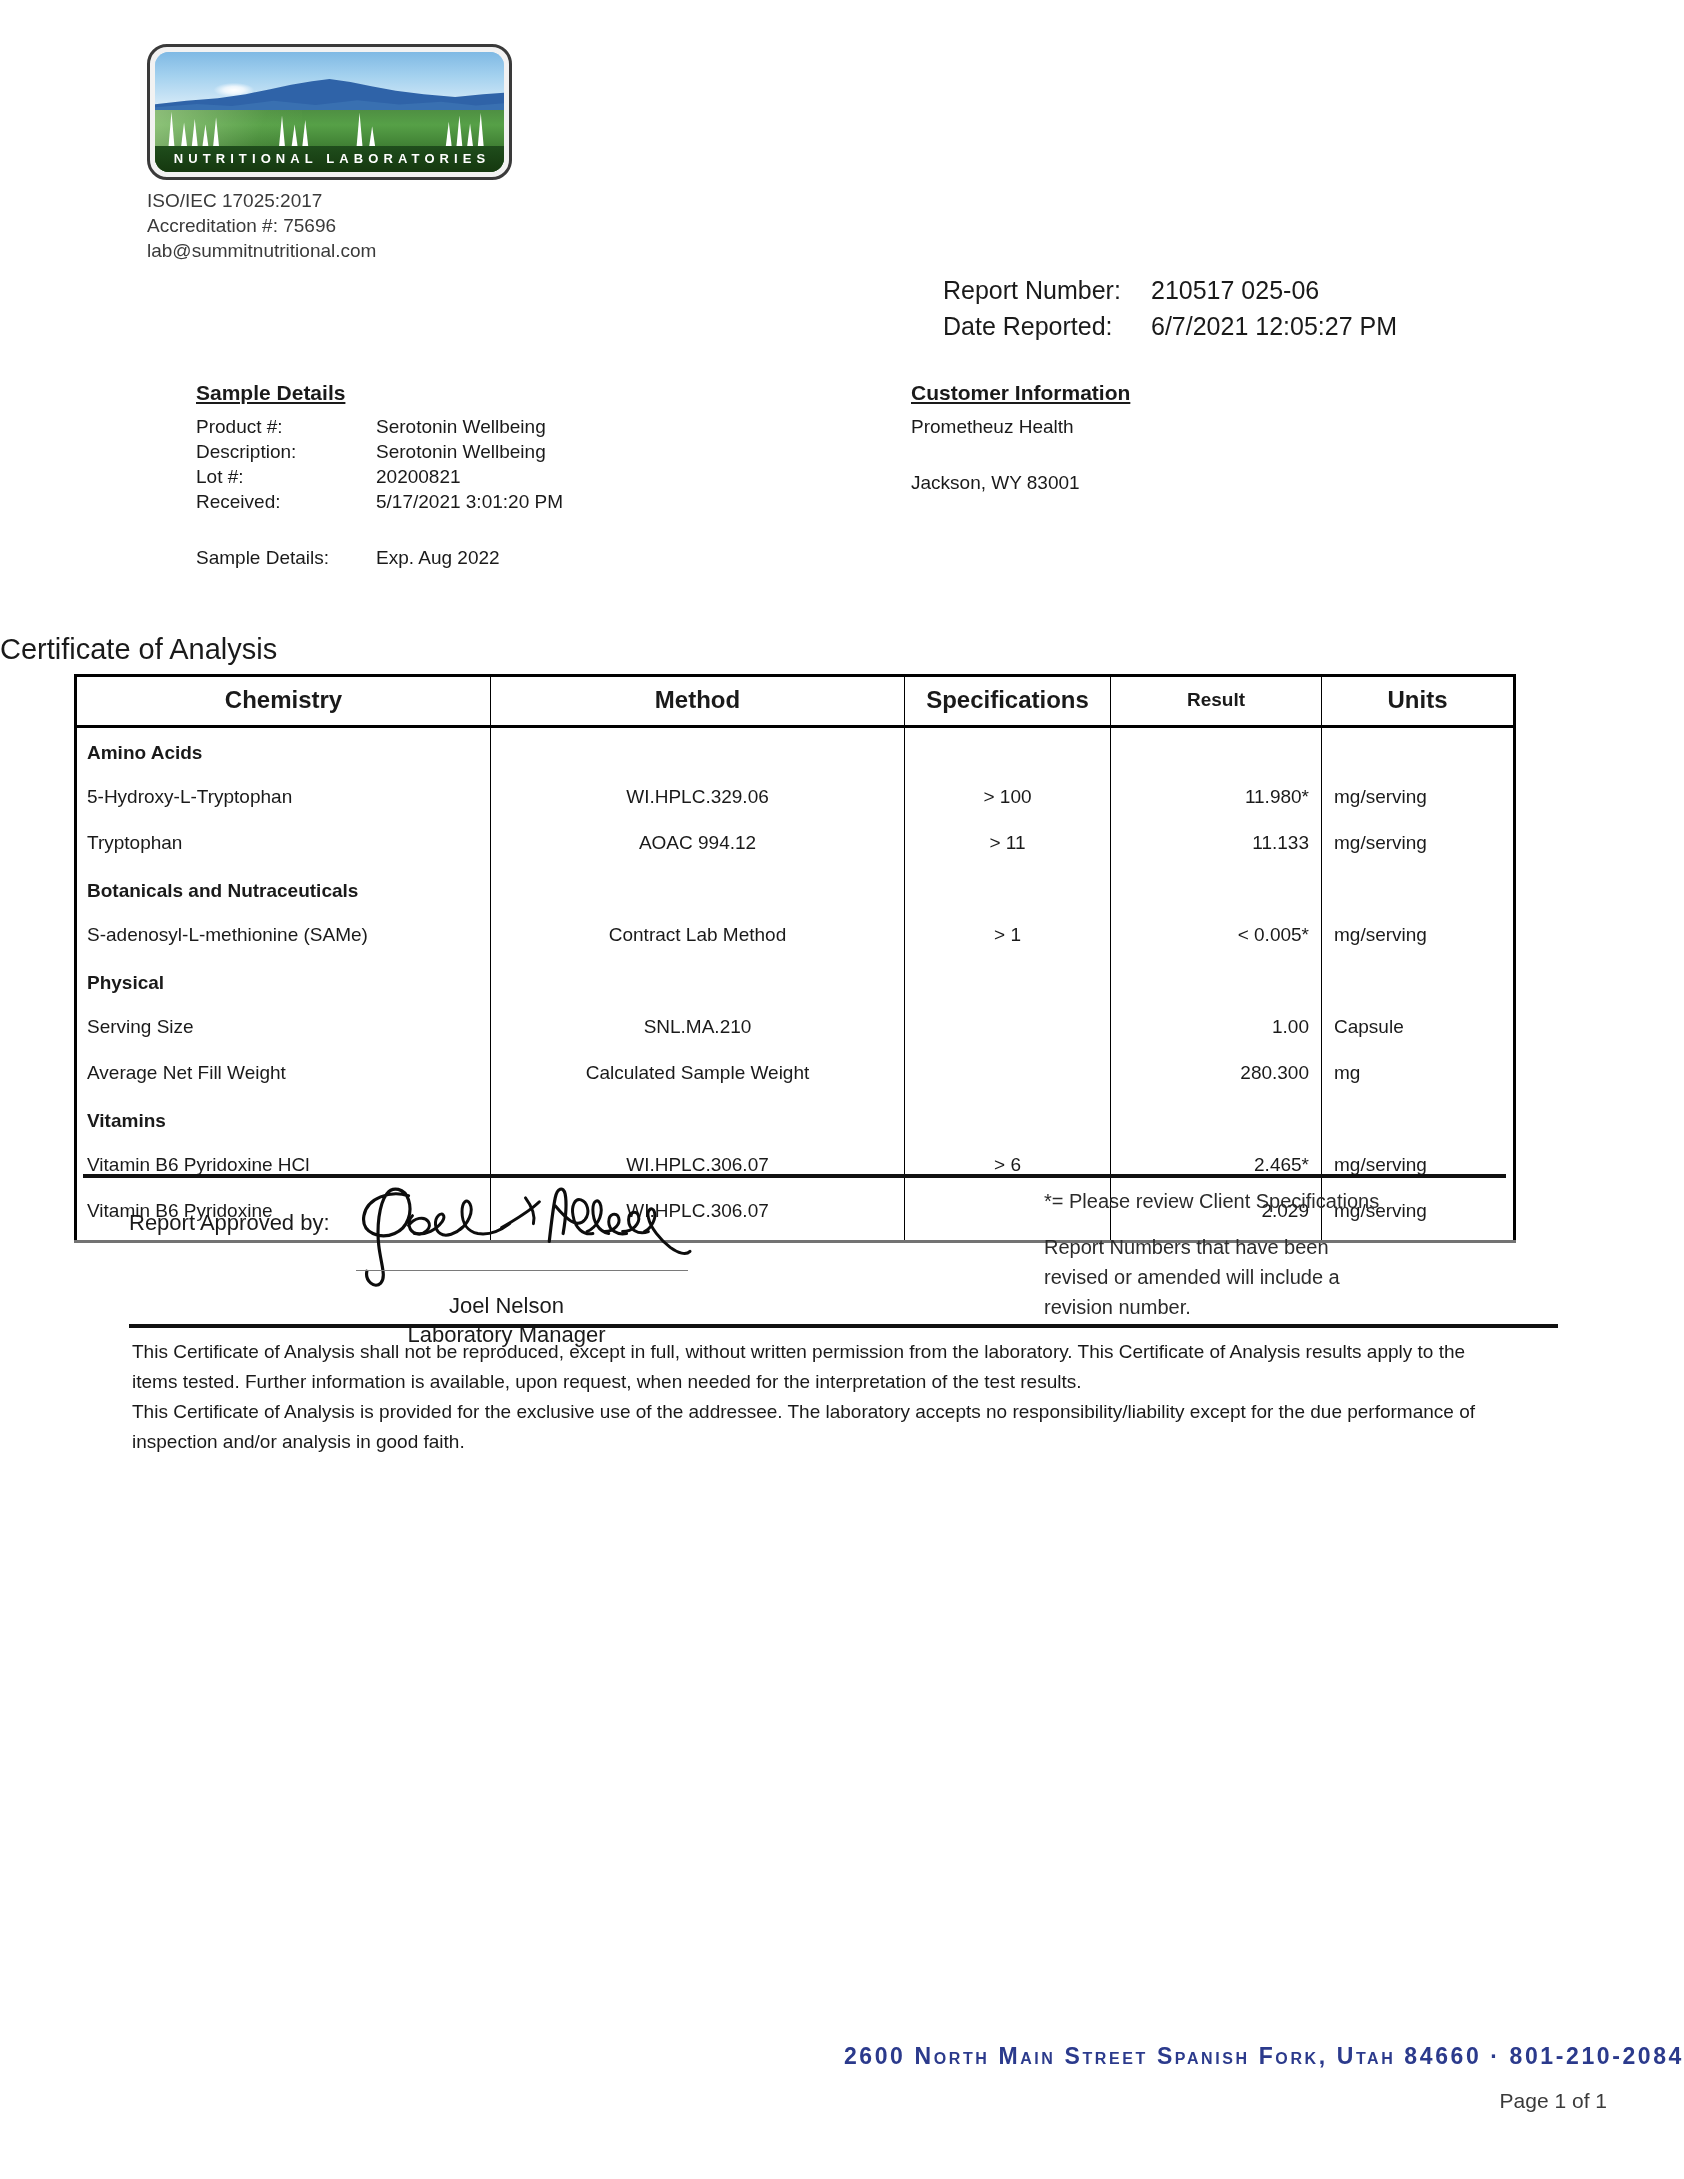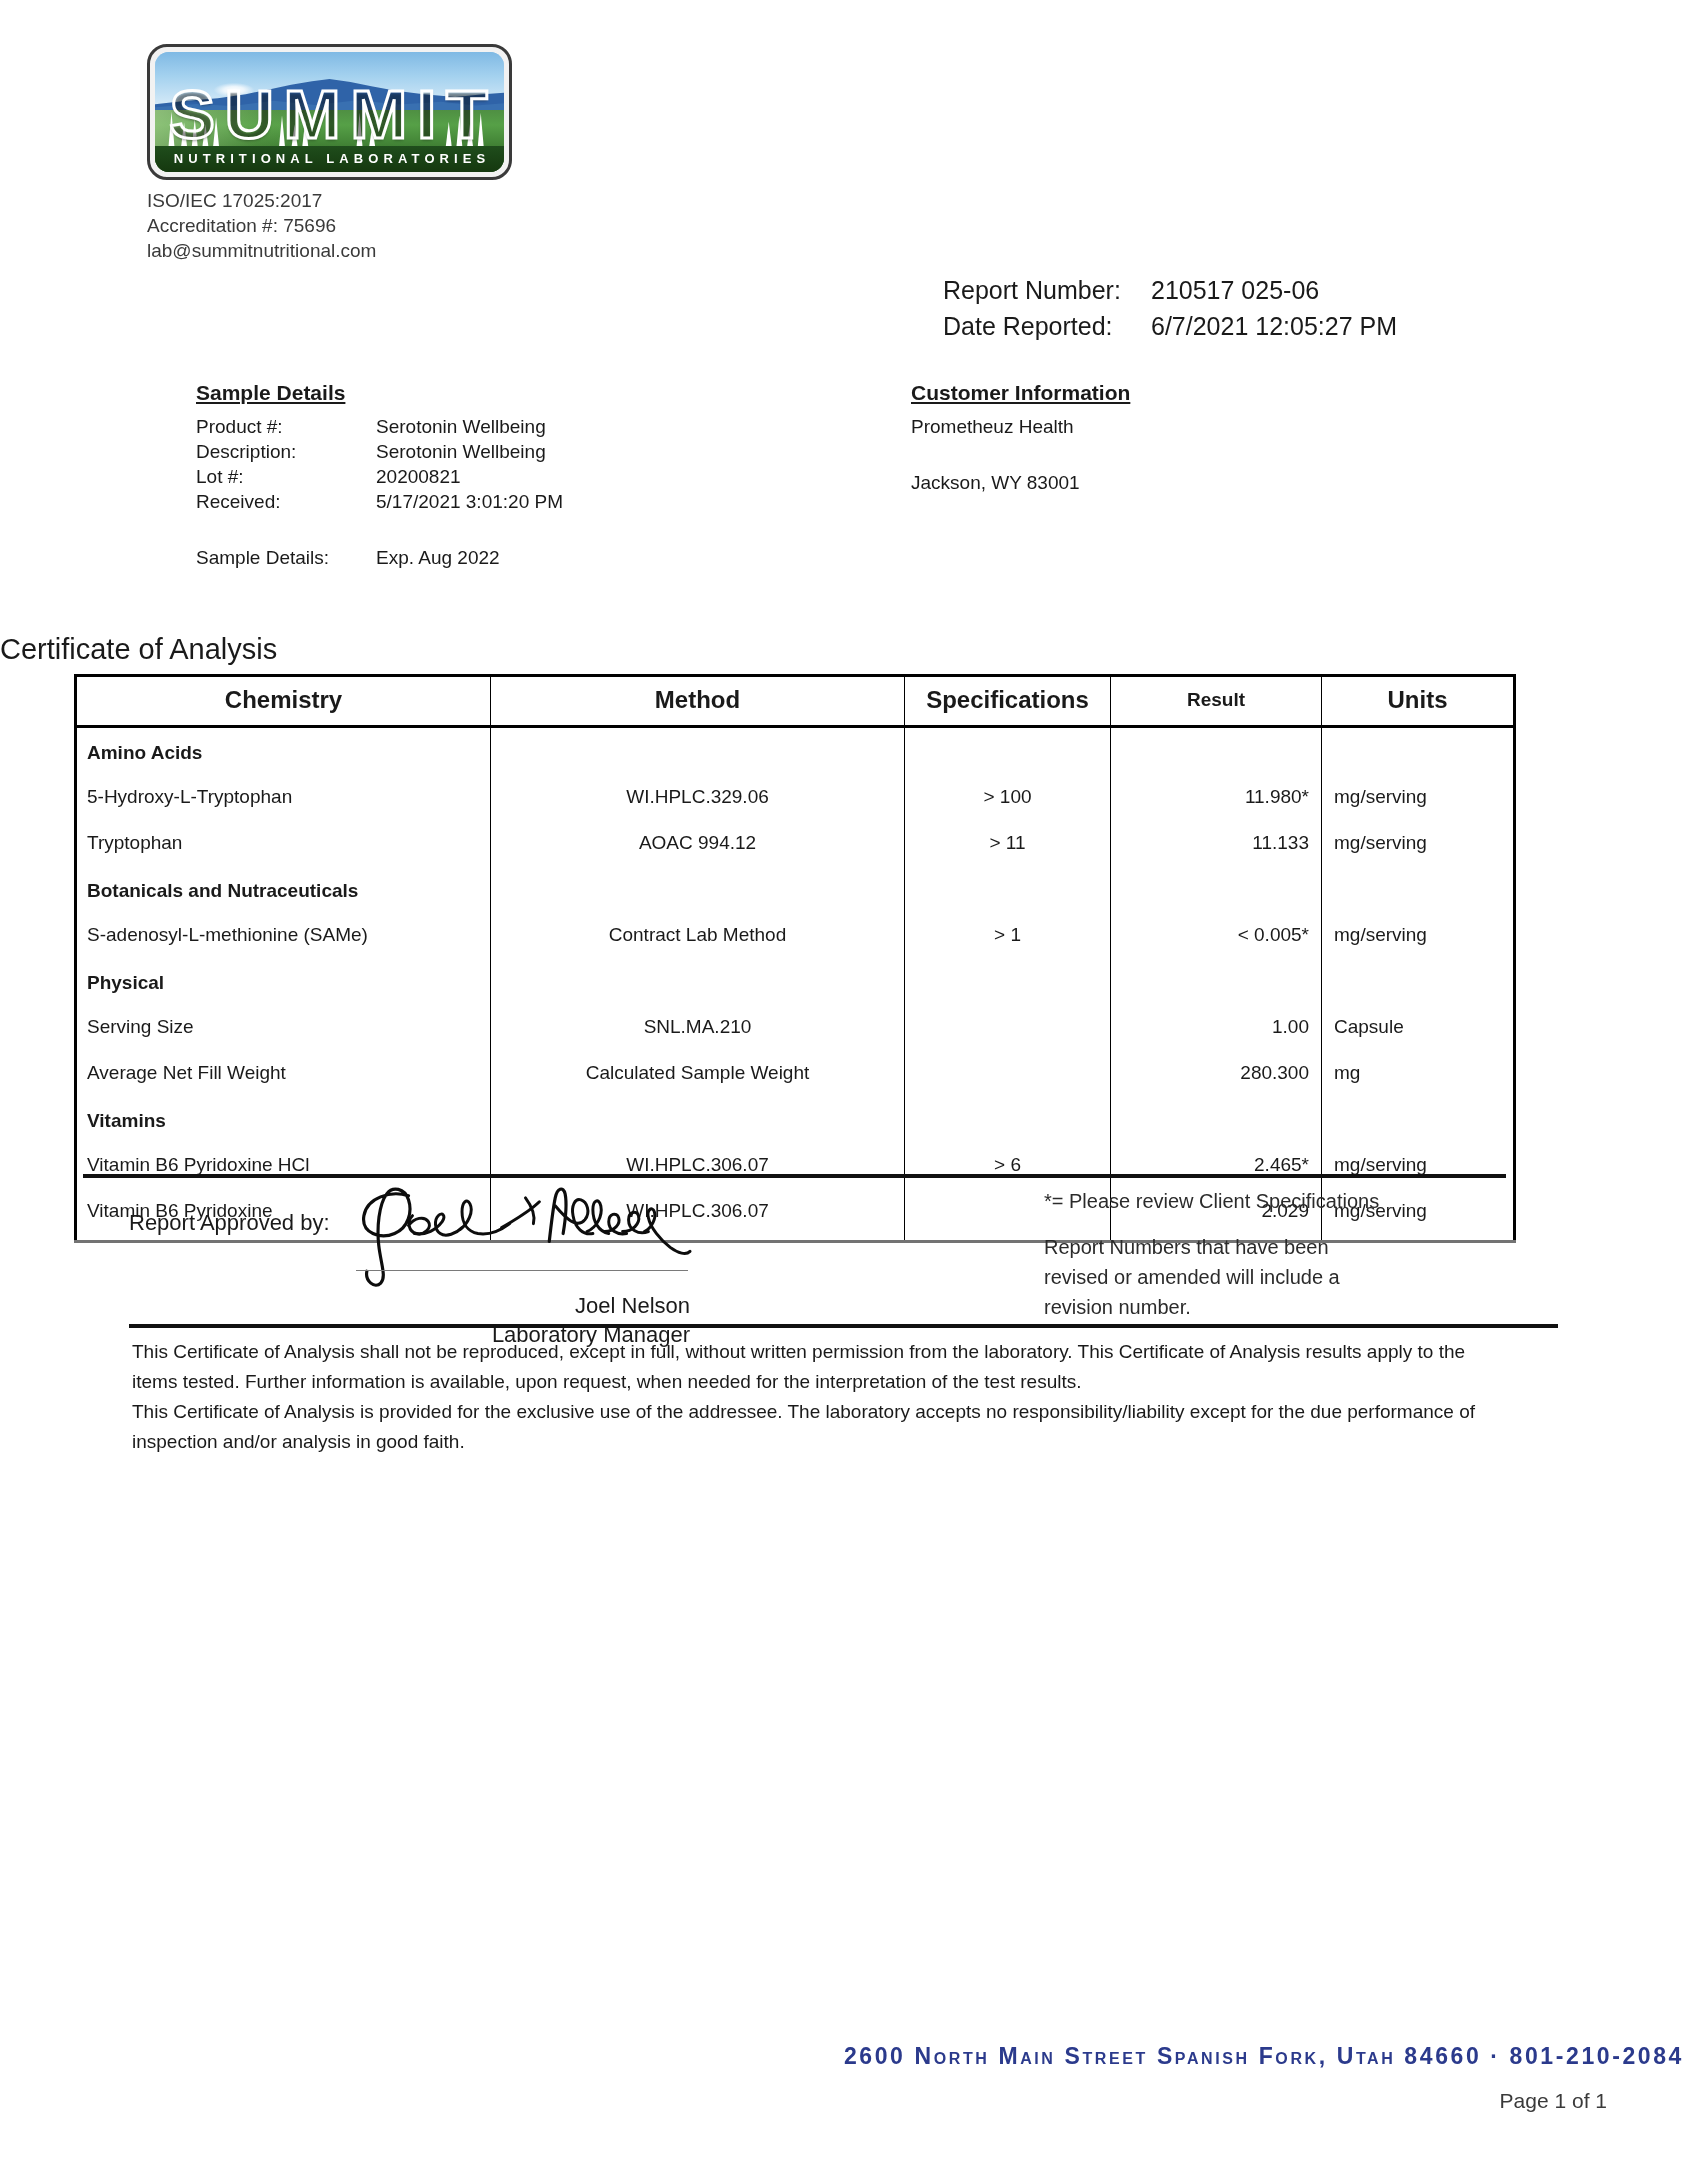--- a/index.html
+++ b/index.html
@@ -266,24 +266,24 @@
   .sig-svg { position: absolute; left: 0; top: 6px; }
   .sig-line {
     position: absolute;
     left: 5px;
     top: 96px;
     width: 332px;
     border-top: 1px solid #7a7a7a;
   }
   .sig-name {
     position: absolute;
-    left: 343px;
+    left: 333px;
     top: 1291px;
     width: 347px;
-    text-align: right;
+    text-align: center;
     font-size: 22px;
     line-height: 29px;
   }
 
   .note-block {
     position: absolute;
     left: 1044px;
     top: 1186px;
     font-size: 20px;
     line-height: 30px;
@@ -359,21 +359,20 @@
               <polygon points="152,40 155,11 158,40"></polygon>
               <polygon points="208,40 211,3 214,40"></polygon>
               <polygon points="221,40 224,18 227,40"></polygon>
               <polygon points="300,40 303,13 306,40"></polygon>
               <polygon points="311,40 314,6 317,40"></polygon>
               <polygon points="322,40 325,15 328,40"></polygon>
               <polygon points="333,40 336,3 339,40"></polygon>
             </g>
           </svg>
         </div>
-        <div class="summit-word">SUMMIT</div>
         <div class="logo-bottombar">
           <span>NUTRITIONAL LABORATORIES</span>
         </div>
       </div>
     </div>
   </div>
 
   <div class="iso-block">
     <div>ISO/IEC 17025:2017</div>
     <div>Accreditation #: 75696</div>

